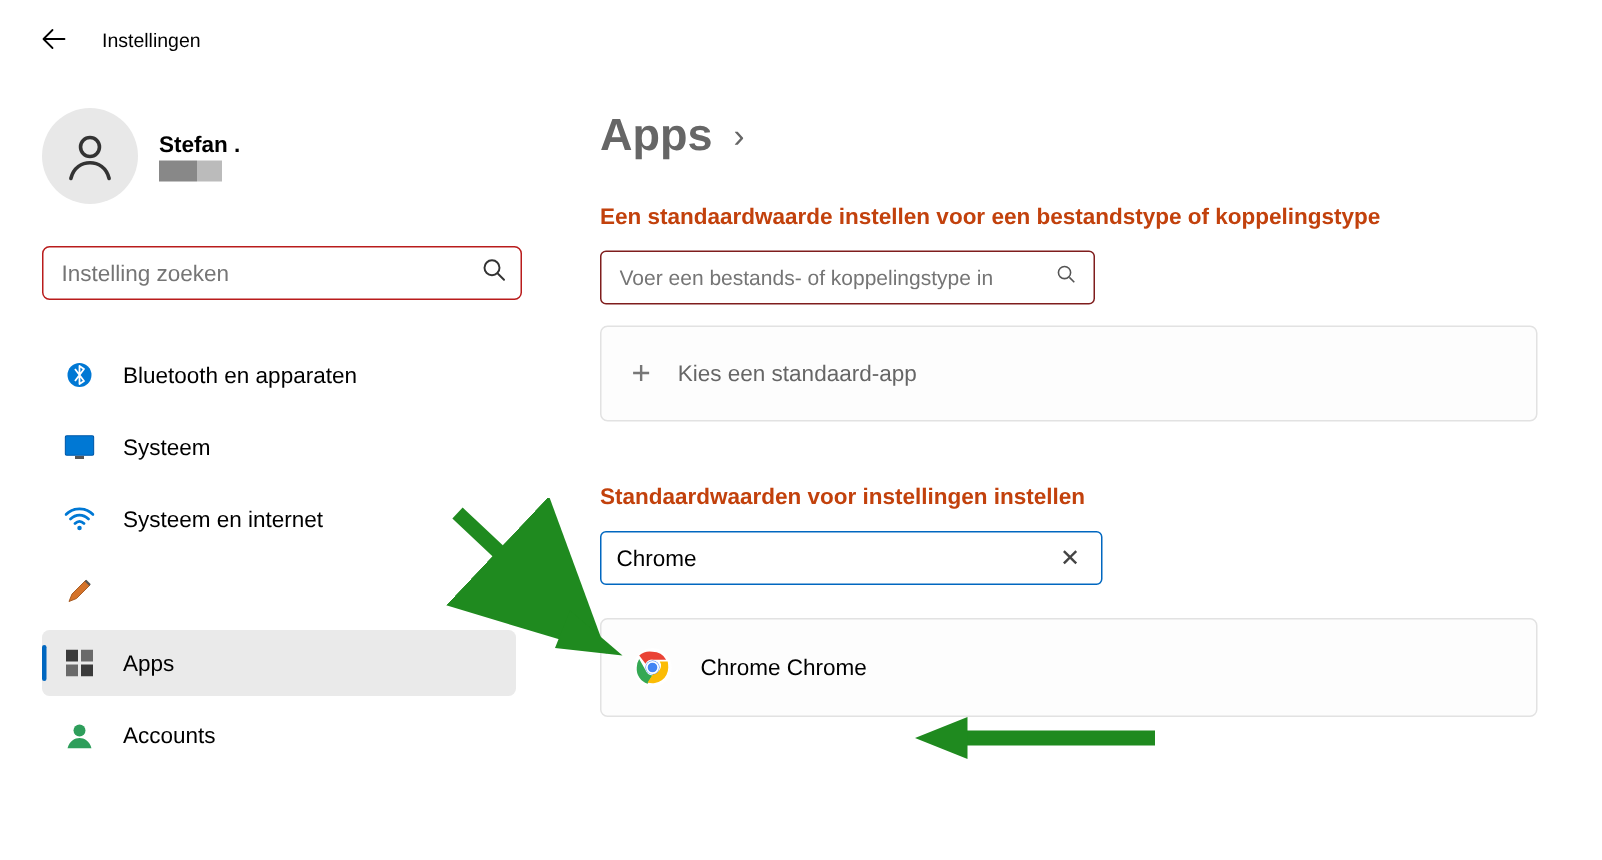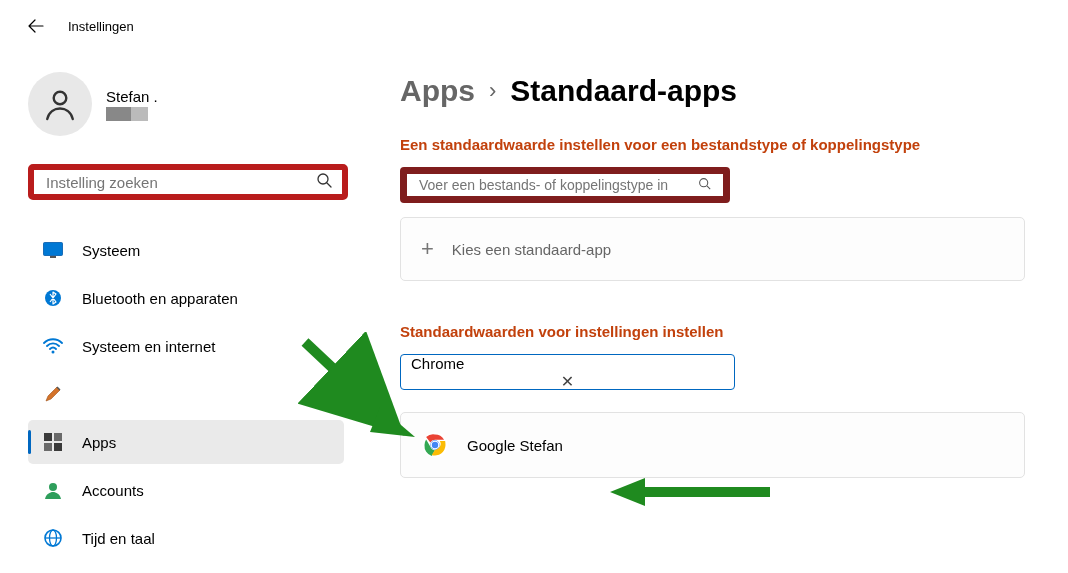--- a/index.html
+++ b/index.html
@@ -7,51 +7,51 @@
   
   .topbar { display: flex; align-items: center; height: 52px; padding: 16px 20px; }
   .back-arrow { width: 32px; height: 32px; display: flex; align-items: center; justify-content: center; margin-right: 16px; cursor: pointer; border-radius: 4px; }
   .window-title { font-size: 13px; color: #000; }
   
   .content-wrap { display: flex; height: calc(100% - 52px); }
   
   .sidebar { width: 360px; padding: 20px 16px 0 28px; }
   .profile { display: flex; align-items: center; margin-bottom: 28px; }
   .avatar { width: 64px; height: 64px; border-radius: 50%; background: #e8e8e8; display: flex; align-items: center; justify-content: center; margin-right: 14px; }
-  .profile-name { font-size: 15px; font-weight: 400; color: #000; margin-bottom: 2px; }
+  .profile-name { font-size: 15px; font-weight: 700; color: #000; margin-bottom: 2px; }
   .profile-sub { width: 42px; height: 14px; background: linear-gradient(90deg, #888 0%, #888 60%, #bbb 60%, #bbb 100%); }
   
-  .search-box { position: relative; width: 320px; height: 36px; border: 6px solid #b91c1c; border-radius: 5px; background: #fff; display: flex; align-items: center; padding: 0 40px 0 12px; margin-bottom: 28px; }
+  .search-box { position: relative; width: 320px; height: 36px; border: 1px solid #b91c1c; border-radius: 5px; background: #fff; display: flex; align-items: center; padding: 0 40px 0 12px; margin-bottom: 28px; }
   .search-box input { border: none; outline: none; width: 100%; font-size: 15px; background: transparent; }
   .search-icon-r { position: absolute; right: 10px; top: 50%; transform: translateY(-50%); }
   
   .nav-list { list-style: none; }
   .nav-item { display: flex; align-items: center; height: 44px; padding: 0 14px; border-radius: 5px; cursor: pointer; margin-bottom: 4px; position: relative; }
   .nav-item.selected { background: #eaeaea; }
   .nav-item.selected::before { content: ""; position: absolute; left: 0; top: 10px; bottom: 10px; width: 3px; background: #0067c0; border-radius: 2px; }
   .nav-icon { width: 22px; height: 22px; margin-right: 18px; display: flex; align-items: center; justify-content: center; }
   .nav-label { font-size: 15px; color: #000; }
   
   .main { flex: 1; padding: 22px 40px 0 40px; position: relative; }
   .breadcrumb { display: flex; align-items: center; gap: 14px; margin-bottom: 28px; }
   .bc-parent { font-size: 30px; font-weight: 600; color: #666; cursor: pointer; }
   .bc-sep { font-size: 22px; color: #666; }
   .bc-current { font-size: 30px; font-weight: 600; color: #000; }
   
   .section-head { font-size: 15px; font-weight: 600; color: #c2410c; margin-bottom: 14px; }
   
-  .filetype-input { width: 330px; height: 36px; border: 7px solid #7f1d1d; border-radius: 4px; display: flex; align-items: center; padding: 0 12px; margin-bottom: 14px; }
+  .filetype-input { width: 330px; height: 36px; border: 1px solid #7f1d1d; border-radius: 4px; display: flex; align-items: center; padding: 0 12px; margin-bottom: 14px; }
   .filetype-input input { border: none; outline: none; width: 100%; font-size: 14px; color: #333; background: transparent; }
   .mini-search { margin-left: 6px; }
   
   .panel { border: 1px solid #e2e2e2; border-radius: 5px; background: #fdfdfd; padding: 18px 20px; display: flex; align-items: center; gap: 18px; color: #666; font-size: 15px; margin-bottom: 42px; width: 625px; }
   .panel.result { color: #000; cursor: pointer; width: 625px; }
   .plus-ic { font-size: 22px; color: #777; font-weight: 300; }
   
-  .app-search { width: 335px; height: 36px; border: 1px solid #0067c0; border-radius: 4px; background: #fff; display: flex; align-items: center; padding: 0 10px; margin-bottom: 22px; position: relative; flex-direction: column; }
+  .app-search { width: 335px; height: 36px; border: 1px solid #0067c0; border-radius: 4px; background: #fff; display: flex; align-items: center; padding: 0 10px; margin-bottom: 22px; position: relative; }
   .app-search input { border: none; outline: none; width: 100%; font-size: 15px; background: transparent; }
   @keyframes blink { 50% { opacity: 0; } }
   .clear-x { cursor: pointer; color: #444; font-size: 16px; padding: 0 4px; }
   
   .chrome-ic { width: 28px; height: 28px; }
   
   
   .arrow-ann { position: absolute; pointer-events: none; }
 </style>
 </head>
@@ -88,35 +88,35 @@
         <svg width="16" height="16" viewBox="0 0 16 16">
             <circle cx="7" cy="7" r="5" fill="none" stroke="#333" stroke-width="1.3"></circle>
             <line x1="11" y1="11" x2="15" y2="15" stroke="#333" stroke-width="1.3" stroke-linecap="round"></line>
           </svg>
       </span>
     </div>
 
     <ul class="nav-list">
       <li class="nav-item">
         <span class="nav-icon">
+          <svg width="18" height="18" viewBox="0 0 18 18">
+              <circle cx="9" cy="9" r="8" fill="#0078d4"></circle>
+              <path d="M6 5l6 8-3 2V3l3 2-6 8" fill="none" stroke="#fff" stroke-width="1.2" stroke-linejoin="round"></path>
+            </svg>
+        </span>
+        <span class="nav-label">Bluetooth en apparaten</span>
+      </li>
+      <li class="nav-item">
+        <span class="nav-icon">
           <svg width="20" height="16" viewBox="0 0 20 16">
               <rect x="0.5" y="0.5" width="19" height="13" rx="1" fill="#0078d4" stroke="#0058a8" stroke-width="0.8"></rect>
               <rect x="7" y="14" width="6" height="2" fill="#555"></rect>
             </svg>
         </span>
         <span class="nav-label">Systeem</span>
-      </li>
-      <li class="nav-item">
-        <span class="nav-icon">
-          <svg width="18" height="18" viewBox="0 0 18 18">
-              <circle cx="9" cy="9" r="8" fill="#0078d4"></circle>
-              <path d="M6 5l6 8-3 2V3l3 2-6 8" fill="none" stroke="#fff" stroke-width="1.2" stroke-linejoin="round"></path>
-            </svg>
-        </span>
-        <span class="nav-label">Bluetooth en apparaten</span>
       </li>
       <li class="nav-item">
         <span class="nav-icon">
           <svg width="20" height="16" viewBox="0 0 20 16">
               <path d="M1 5c5-5 13-5 18 0M4 8c3.5-3.5 8.5-3.5 12 0M7 11c2-2 4-2 6 0" fill="none" stroke="#0078d4" stroke-width="1.8" stroke-linecap="round"></path>
               <circle cx="10" cy="14" r="1.5" fill="#0078d4"></circle>
             </svg>
         </span>
         <span class="nav-label">Systeem en internet</span>
       </li>
@@ -141,38 +141,27 @@
       </li>
       <li class="nav-item">
         <span class="nav-icon">
           <svg width="18" height="18" viewBox="0 0 18 18">
               <circle cx="9" cy="6" r="4" fill="#2e9e5b"></circle>
               <path d="M1 18c1-5 5-7 8-7s7 2 8 7z" fill="#2e9e5b"></path>
             </svg>
         </span>
         <span class="nav-label">Accounts</span>
       </li>
-      <li class="nav-item">
-        <span class="nav-icon">
-          <svg width="18" height="18" viewBox="0 0 18 18">
-              <circle cx="9" cy="9" r="8" fill="none" stroke="#0078d4" stroke-width="1.6"></circle>
-              <ellipse cx="9" cy="9" rx="3.5" ry="8" fill="none" stroke="#0078d4" stroke-width="1.3"></ellipse>
-              <line x1="1" y1="9" x2="17" y2="9" stroke="#0078d4" stroke-width="1.3"></line>
-            </svg>
-        </span>
-        <span class="nav-label">Tijd en taal</span>
-      </li>
     </ul>
   </aside>
 
   <main class="main">
     <div class="breadcrumb">
       <span class="bc-parent">Apps</span>
       <span class="bc-sep">›</span>
-      <span class="bc-current">Standaard-apps</span>
     </div>
 
     <div class="section-head">Een standaardwaarde instellen voor een bestandstype of koppelingstype</div>
 
     <div class="filetype-input">
       <input type="text" placeholder="Voer een bestands- of koppelingstype in" style="">
       <span class="mini-search">
         <svg width="13" height="13" viewBox="0 0 16 16">
             <circle cx="7" cy="7" r="5" fill="none" stroke="#555" stroke-width="1.3"></circle>
             <line x1="11" y1="11" x2="15" y2="15" stroke="#555" stroke-width="1.3"></line>
@@ -196,21 +185,21 @@
       <span class="chrome-ic">
         <svg width="28" height="28" viewBox="0 0 48 48">
           <circle cx="24" cy="24" r="22" fill="#fff"></circle>
           <path d="M24 6a18 18 0 0 1 15.6 9H24a9 9 0 0 0-8 4.8L8.8 10.4A18 18 0 0 1 24 6z" fill="#ea4335"></path>
           <path d="M6 24a18 18 0 0 1 2.8-9.6l7.3 12.6A9 9 0 0 0 24 33l-5.6 9.7A18 18 0 0 1 6 24z" fill="#34a853"></path>
           <path d="M42 24a18 18 0 0 1-23.6 17.1L25 30.8a9 9 0 0 0 7.3-13.8l9.1.1c.4 2.2.6 4.5.6 6.9z" fill="#fbbc05"></path>
           <circle cx="24" cy="24" r="8" fill="#4285f4"></circle>
           <circle cx="24" cy="24" r="6.5" fill="#4285f4" stroke="#fff" stroke-width="2"></circle>
         </svg>
       </span>
-      <span>Google Stefan</span>
+      <span>Chrome Chrome</span>
     </div>
 
     <svg class="arrow-ann" style="left:-65px; top:280px;" width="130" height="110">
       <defs>
           <marker id="ah1" markerWidth="10" markerHeight="10" refX="8" refY="5" orient="auto">
             <path d="M0 0L10 5L0 10z" fill="#1f8a1f"></path>
           </marker>
         </defs>
       <line x1="10" y1="10" x2="95" y2="90" stroke="#1f8a1f" stroke-width="10" marker-end="url(#ah1)"></line>
       <polygon points="85,75 120,105 75,100" fill="#1f8a1f"></polygon>

